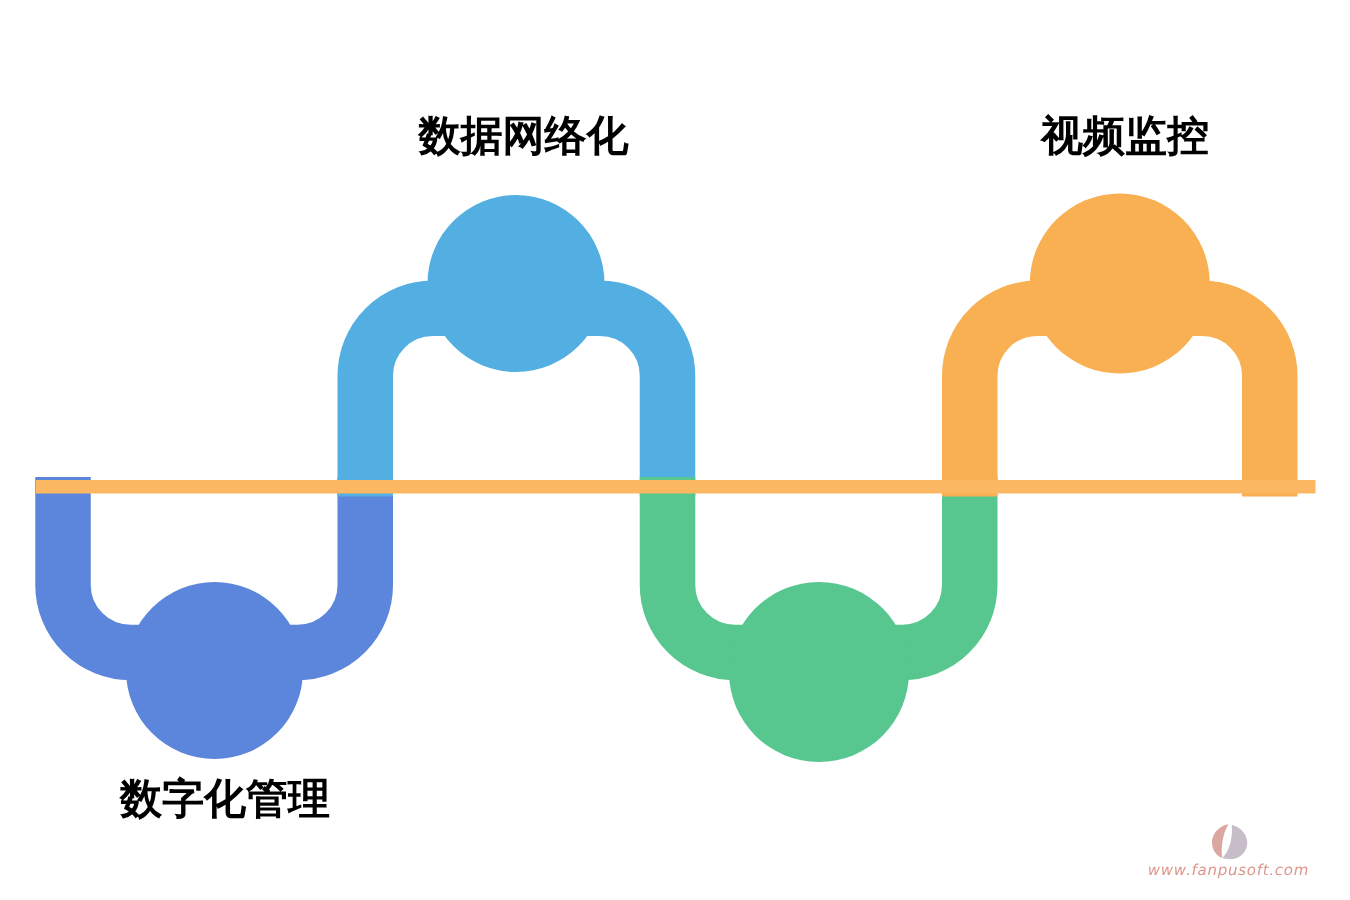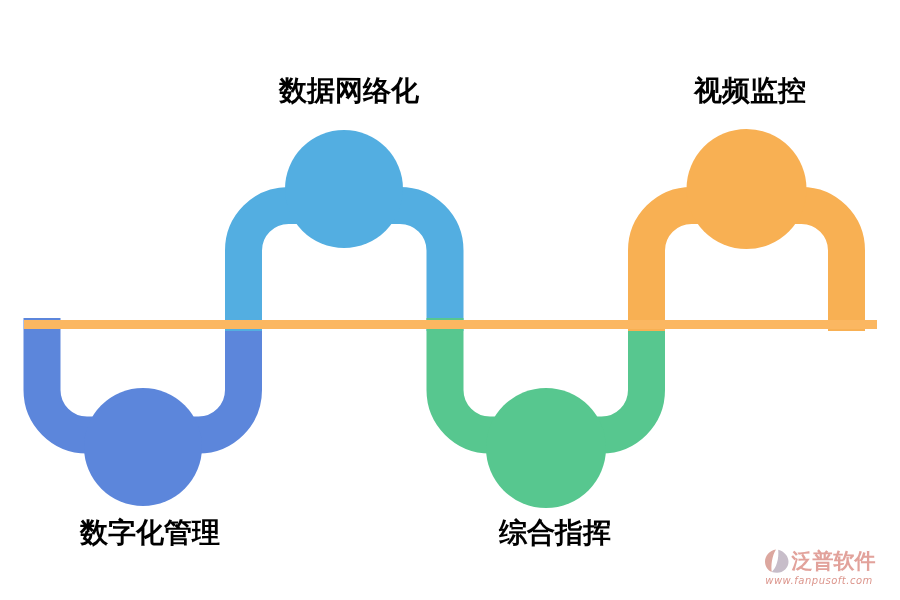--- a/index.html
+++ b/index.html
@@ -78,26 +78,24 @@
 
     <rect x="24" y="320" width="853" height="9" fill="#FBB761"></rect>
   </svg>
 
   <div class="node-label top" style="left:349px">数据网络化</div>
 
   <div class="node-label bottom" style="left:150px">数字化管理</div>
 
   <div class="node-label top" style="left:750px">视频监控</div>
 
-  <div class="node-label bottom" style="left:555px">综合指挥</div>
 
   <div class="watermark">
     <div class="watermark-row">
       <svg width="27" height="26" viewBox="0 0 27 26">
         <path d="M13,1.5 C6.5,2.5 2,8 2,13.5 C2,18.5 4.8,22.5 8.8,24 C7.8,18 9,7.5 13,1.5 Z" fill="#DCA79F"></path>
         <path d="M15.2,1.8 C21.5,3.5 25.5,8.5 25.5,13.8 C25.5,19.8 20.5,24.8 14,24.8 C12,24.8 10.3,24.4 8.8,24 C13.5,19.5 16,11 15.2,1.8 Z" fill="#C7BDC9"></path>
       </svg>
-      <span class="watermark-brand" style="color: rgb(226, 162, 155);">泛普软件</span>
     </div>
     <div class="watermark-url" style="color: rgb(220, 150, 141);">www.fanpusoft.com</div>
   </div>
 
 </div>
 
 </body></html>

